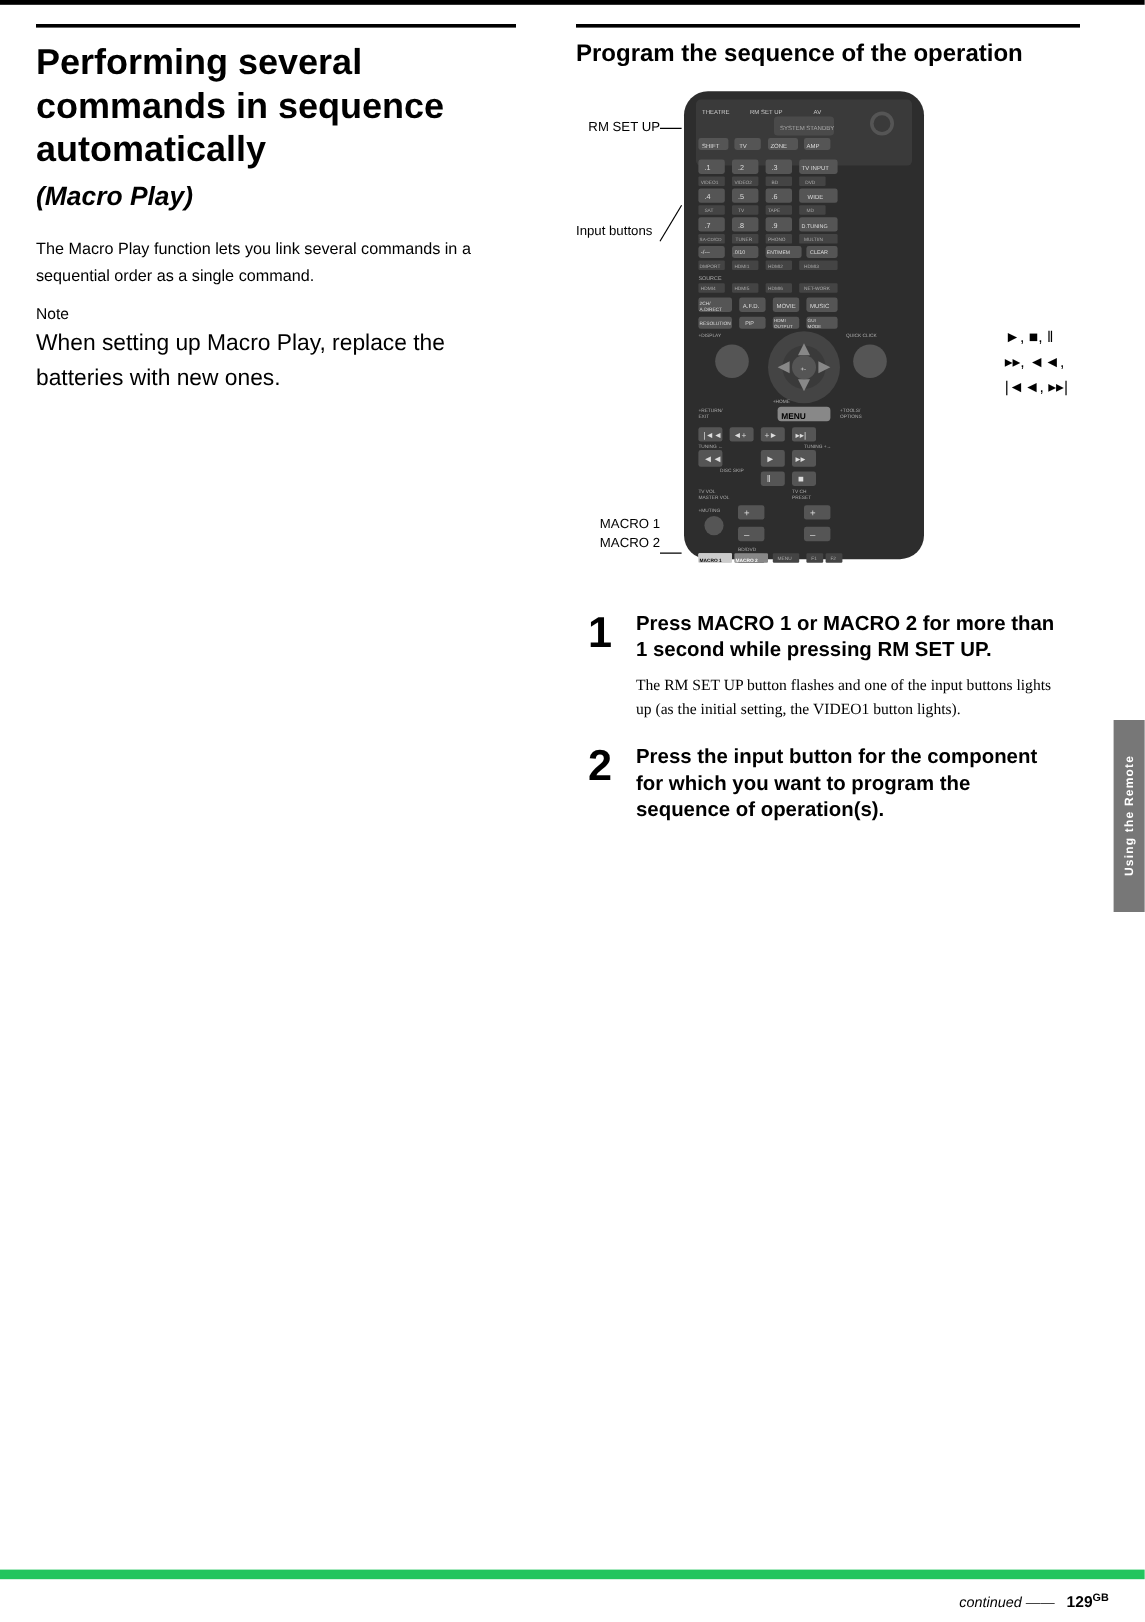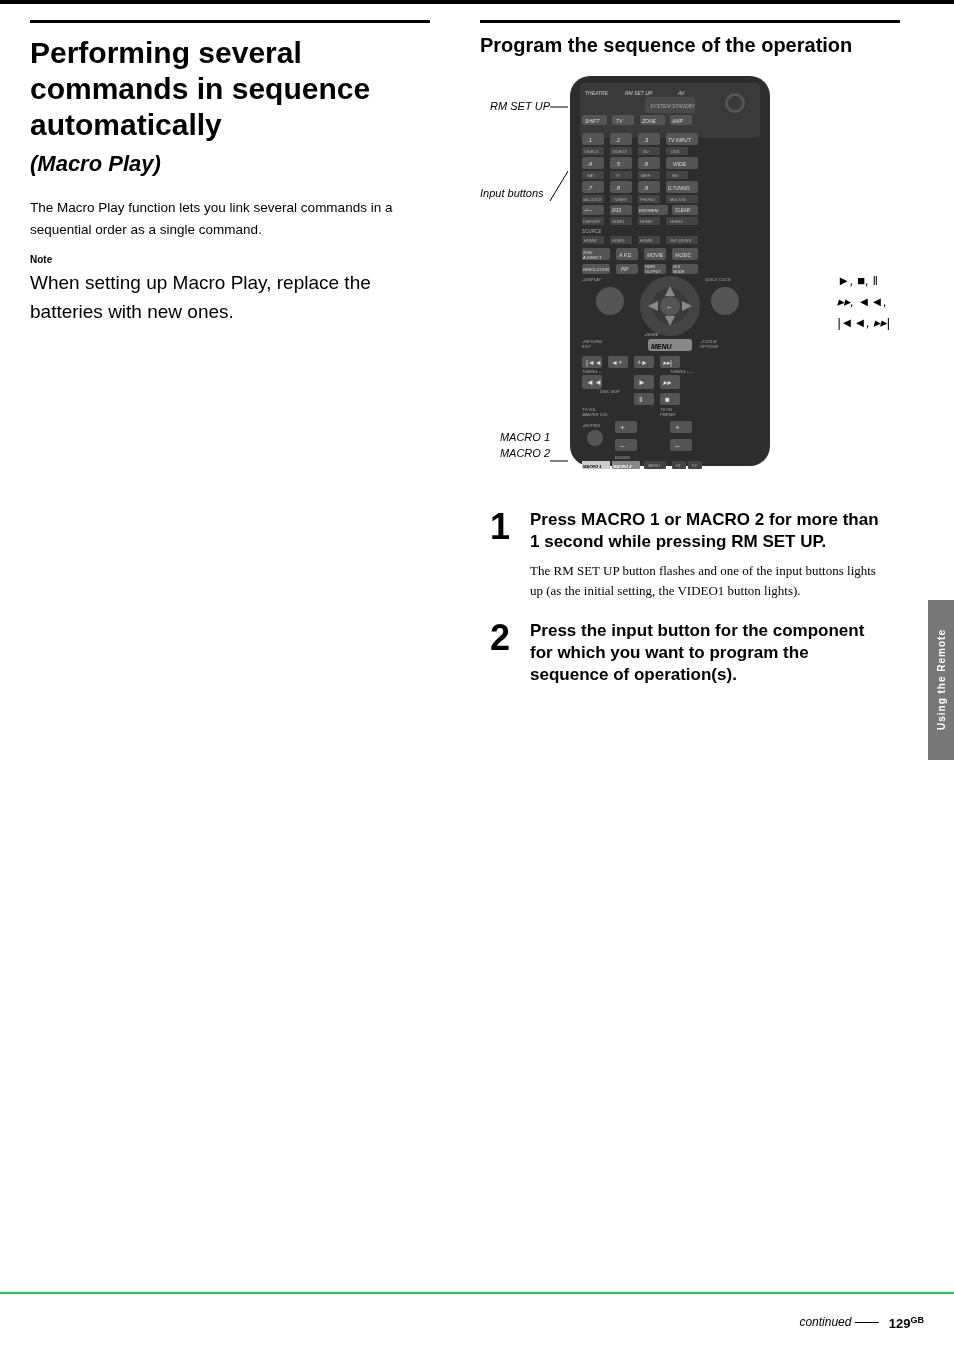--- a/index.html
+++ b/index.html
@@ -61,22 +61,22 @@
     }
 
     .body-text {
       font-size: 13.5px;
       line-height: 1.6;
       margin-bottom: 14px;
       margin-top: 20px;
     }
 
     .note-heading {
-      font-weight: bold;
-      font-size: 10px;
+      font-weight: normal;
+      font-size: 13px;
       margin-bottom: 4px;
     }
 
     .note-text {
       font-size: 19px;
       line-height: 1.5;
     }
 
     
     .right-column {
@@ -181,23 +181,23 @@
     }
 
     
     .footer {
       position: absolute;
       bottom: 0;
       left: 0;
       width: 100%;
       display: flex;
       justify-content: flex-end;
-      align-items: flex-start;
-      padding: 21px 30px;
-      border-top: 2px solid #22c55e;
+      align-items: flex-end;
+      padding: 10px 30px;
+      border-top: 8px solid #22c55e;
     }
 
     .footer-continued {
       font-size: 12px;
       font-style: italic;
       margin-right: 10px;
     }
 
     .footer-continued::after {
       content: ' ——';
@@ -229,21 +229,21 @@
 
     <p class="note-heading">Note</p>
     <p class="note-text">When setting up Macro Play, replace the batteries with new ones.</p>
   </div>
 
   <div class="right-column">
     <div class="right-top-border"></div>
 
     <h2 class="section-title">Program the sequence of the operation</h2>
 
-    <div class="remote-area" style="height:420px;font-style:italic;">
+    <div class="remote-area" style="height:420px;">
       <div class="label-rm-set-up">RM SET UP</div>
       <div class="label-input-buttons">Input buttons</div>
       <div class="label-macro" style="white-space:pre;">MACRO 1
 MACRO 2</div>
 
       <div class="remote-svg-container">
         <svg width="220" height="400" viewBox="0 0 220 400" xmlns="http://www.w3.org/2000/svg">
 
           <rect x="10" y="5" width="200" height="390" rx="20" ry="20" fill="#2d2d2d"></rect>
 

